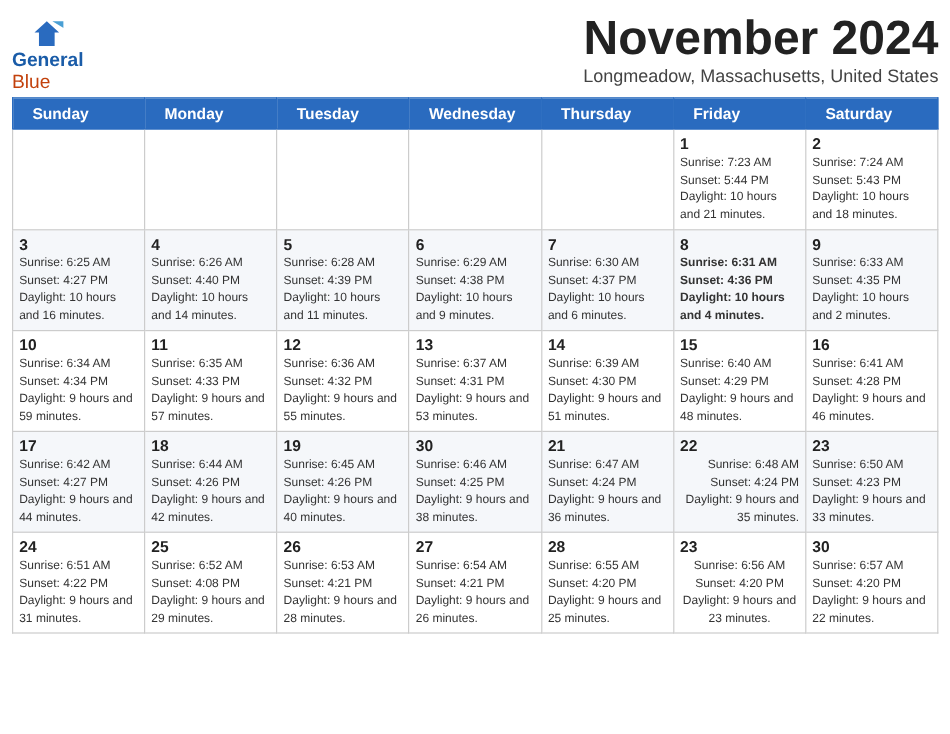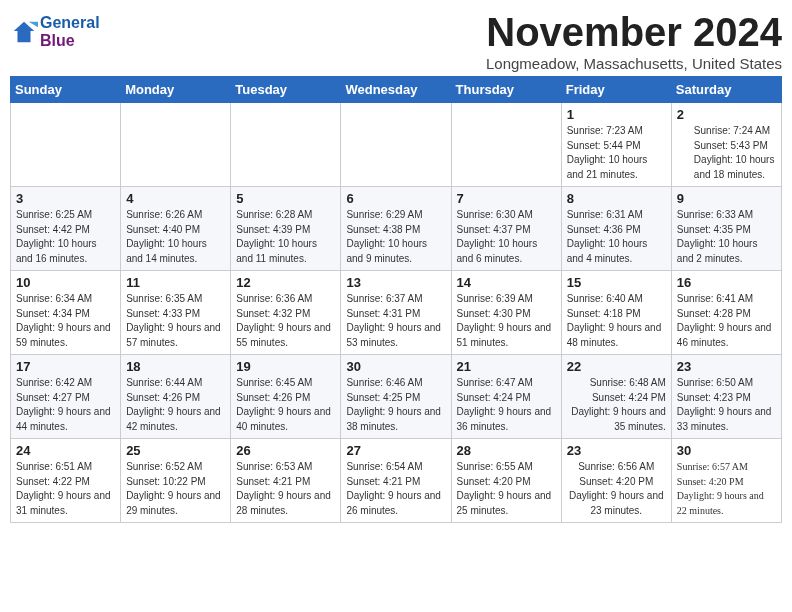--- a/index.html
+++ b/index.html
@@ -13,20 +13,21 @@
     .header {
       display: flex;
       justify-content: space-between;
       align-items: flex-start;
       margin-bottom: 4px;
     }
     .logo {
       display: flex;
       align-items: center;
       margin-top: 4px;
+      flex-direction: column;
     }
     .logo-icon {
       width: 28px;
       height: 28px;
       margin-right: 2px;
     }
     .title-area {
       text-align: right;
     }
     .month-title {
@@ -41,21 +42,21 @@
     table {
       width: 100%;
       border-collapse: collapse;
       table-layout: fixed;
     }
     thead th {
       background: #2a6bbf;
       color: #fff;
       font-size: 13px;
       font-weight: bold;
-      padding: 5px 4px;
+      padding: 5px 16px;
       text-align: left;
       border: 1px solid #2a6bbf;
       margin-top: 40px;
     }
     tbody td {
       vertical-align: top;
       border: 1px solid #ccc;
       padding: 4px 5px;
       font-size: 10.5px;
       color: #333;
@@ -85,21 +86,21 @@
 
 <div class="header">
   <div class="logo">
     <svg class="logo-icon" viewBox="0 0 30 30">
       <rect x="0" y="0" width="30" height="30" fill="white"></rect>
       <polygon points="15,4 26,14 22,14 22,26 8,26 8,14 4,14" fill="#2a6bbf"></polygon>
       <polygon points="20,4 30,10 30,4" fill="#4a9fd4"></polygon>
     </svg>
     <div>
       <div style="color:#1a5ca8;font-weight:bold;font-size:16px;line-height:1.1;">General</div>
-      <div style="color:#701a75;font-weight:bold;font-size:16px;line-height:1.1;">Blue</div>
+      <div style="color:#c2410c;font-weight:normal;font-size:16px;line-height:1.1;">Blue</div>
     </div>
   </div>
   <div class="title-area">
     <div class="month-title">November 2024</div>
     <div class="location">Longmeadow, Massachusetts, United States</div>
   </div>
 </div>
 
 <table>
   <thead>
@@ -121,30 +122,30 @@
         <td class="empty-cell"></td>
         <td class="empty-cell"></td>
         <td>
           <div class="day-number">1</div>
           <div class="cell-content" style="white-space: pre-line;">Sunrise: 7:23 AM
 Sunset: 5:44 PM
 Daylight: 10 hours and 21 minutes.</div>
         </td>
         <td>
           <div class="day-number">2</div>
-          <div class="cell-content" style="white-space: pre-line; margin-left: 17px;">Sunrise: 7:24 AM
+          <div class="cell-content" style="white-space: pre-line;">Sunrise: 7:24 AM
 Sunset: 5:43 PM
 Daylight: 10 hours and 18 minutes.</div>
         </td>
       </tr>
       <tr>
         <td>
           <div class="day-number">3</div>
           <div class="cell-content" style="white-space: pre-line;">Sunrise: 6:25 AM
-Sunset: 4:42 PM
+Sunset: 4:27 PM
 Daylight: 10 hours and 16 minutes.</div>
         </td>
         <td>
           <div class="day-number">4</div>
           <div class="cell-content" style="white-space: pre-line;">Sunrise: 6:26 AM
 Sunset: 4:40 PM
 Daylight: 10 hours and 14 minutes.</div>
         </td>
         <td>
           <div class="day-number">5</div>
@@ -159,21 +160,21 @@
 Daylight: 10 hours and 9 minutes.</div>
         </td>
         <td>
           <div class="day-number">7</div>
           <div class="cell-content" style="white-space: pre-line;">Sunrise: 6:30 AM
 Sunset: 4:37 PM
 Daylight: 10 hours and 6 minutes.</div>
         </td>
         <td>
           <div class="day-number">8</div>
-          <div class="cell-content" style="white-space: pre-line;">Sunrise: 6:31 AM
+          <div class="cell-content" style="white-space: pre-line; font-weight: bold;">Sunrise: 6:31 AM
 Sunset: 4:36 PM
 Daylight: 10 hours and 4 minutes.</div>
         </td>
         <td>
           <div class="day-number">9</div>
           <div class="cell-content" style="white-space: pre-line;">Sunrise: 6:33 AM
 Sunset: 4:35 PM
 Daylight: 10 hours and 2 minutes.</div>
         </td>
       </tr>
@@ -204,21 +205,21 @@
         </td>
         <td>
           <div class="day-number">14</div>
           <div class="cell-content" style="white-space: pre-line;">Sunrise: 6:39 AM
 Sunset: 4:30 PM
 Daylight: 9 hours and 51 minutes.</div>
         </td>
         <td>
           <div class="day-number">15</div>
           <div class="cell-content" style="white-space: pre-line;">Sunrise: 6:40 AM
-Sunset: 4:18 PM
+Sunset: 4:29 PM
 Daylight: 9 hours and 48 minutes.</div>
         </td>
         <td>
           <div class="day-number">16</div>
           <div class="cell-content" style="white-space: pre-line;">Sunrise: 6:41 AM
 Sunset: 4:28 PM
 Daylight: 9 hours and 46 minutes.</div>
         </td>
       </tr>
       <tr>
@@ -268,21 +269,21 @@
       <tr>
         <td>
           <div class="day-number">24</div>
           <div class="cell-content" style="white-space: pre-line;">Sunrise: 6:51 AM
 Sunset: 4:22 PM
 Daylight: 9 hours and 31 minutes.</div>
         </td>
         <td>
           <div class="day-number">25</div>
           <div class="cell-content" style="white-space: pre-line;">Sunrise: 6:52 AM
-Sunset: 10:22 PM
+Sunset: 4:08 PM
 Daylight: 9 hours and 29 minutes.</div>
         </td>
         <td>
           <div class="day-number">26</div>
           <div class="cell-content" style="white-space: pre-line;">Sunrise: 6:53 AM
 Sunset: 4:21 PM
 Daylight: 9 hours and 28 minutes.</div>
         </td>
         <td>
           <div class="day-number">27</div>
@@ -297,19 +298,19 @@
 Daylight: 9 hours and 25 minutes.</div>
         </td>
         <td>
           <div class="day-number">23</div>
           <div class="cell-content" style="white-space: pre-line; text-align: center;">Sunrise: 6:56 AM
 Sunset: 4:20 PM
 Daylight: 9 hours and 23 minutes.</div>
         </td>
         <td>
           <div class="day-number">30</div>
-          <div class="cell-content" style="white-space: pre-line; font-family: Liberation Serif, serif;">Sunrise: 6:57 AM
+          <div class="cell-content" style="white-space: pre-line;">Sunrise: 6:57 AM
 Sunset: 4:20 PM
 Daylight: 9 hours and 22 minutes.</div>
         </td>
       </tr>
     </tbody>
 </table>
 
 </body></html>

